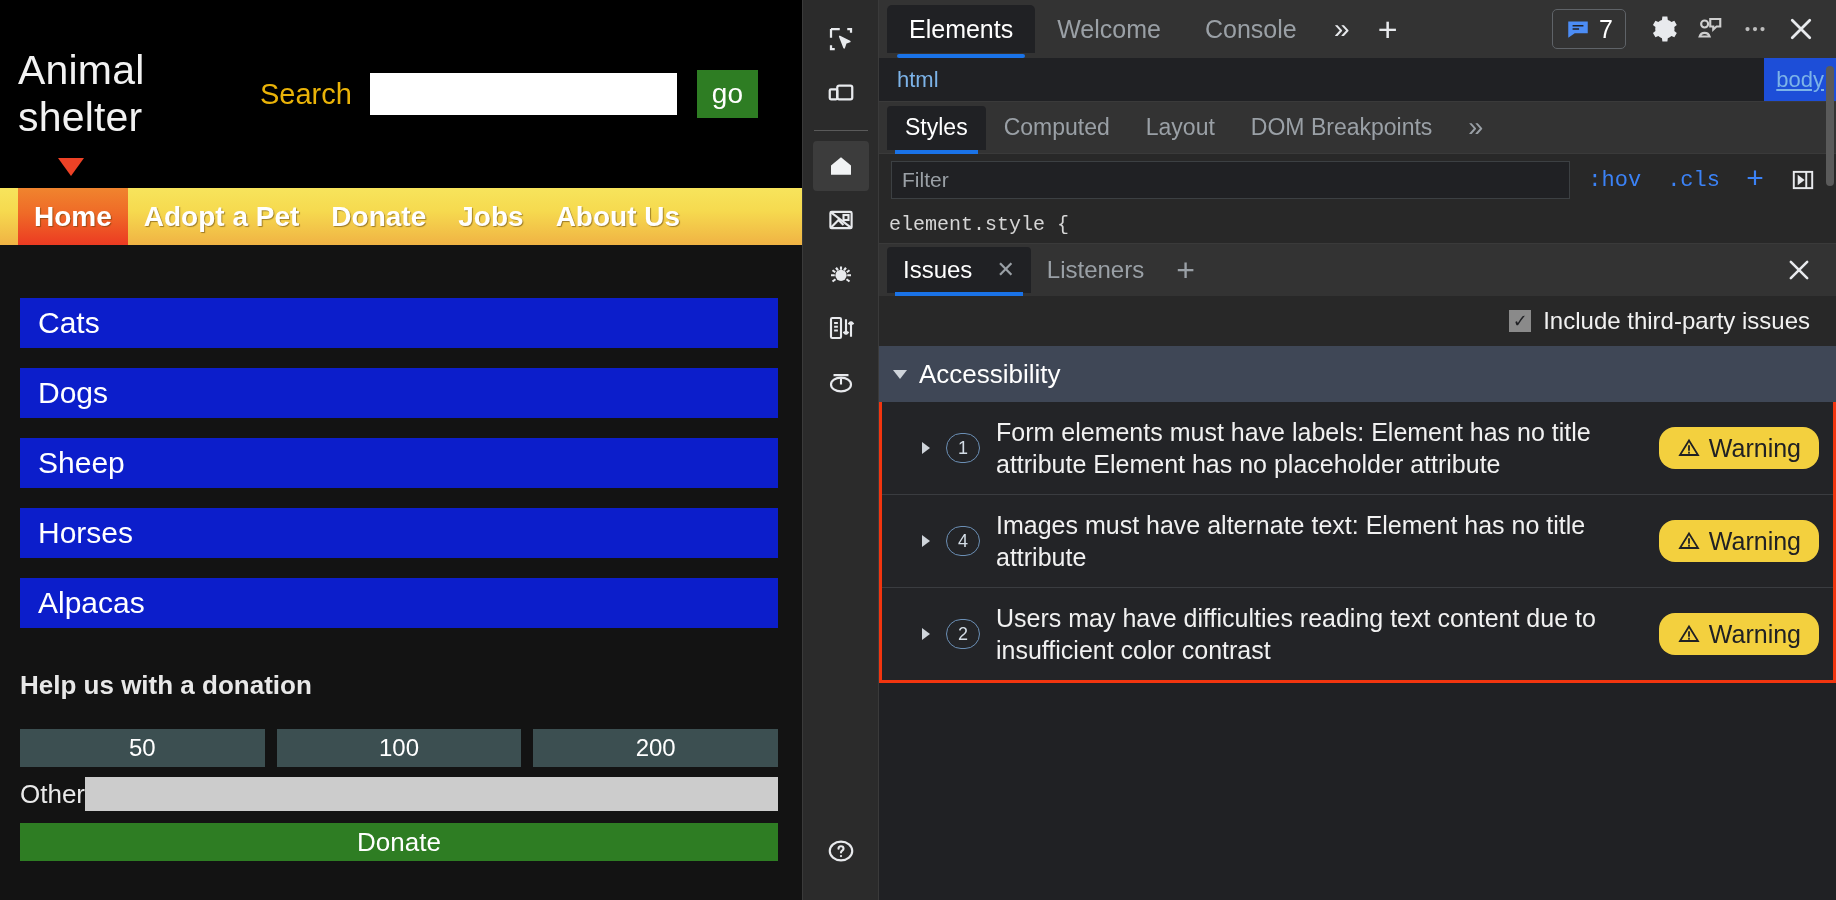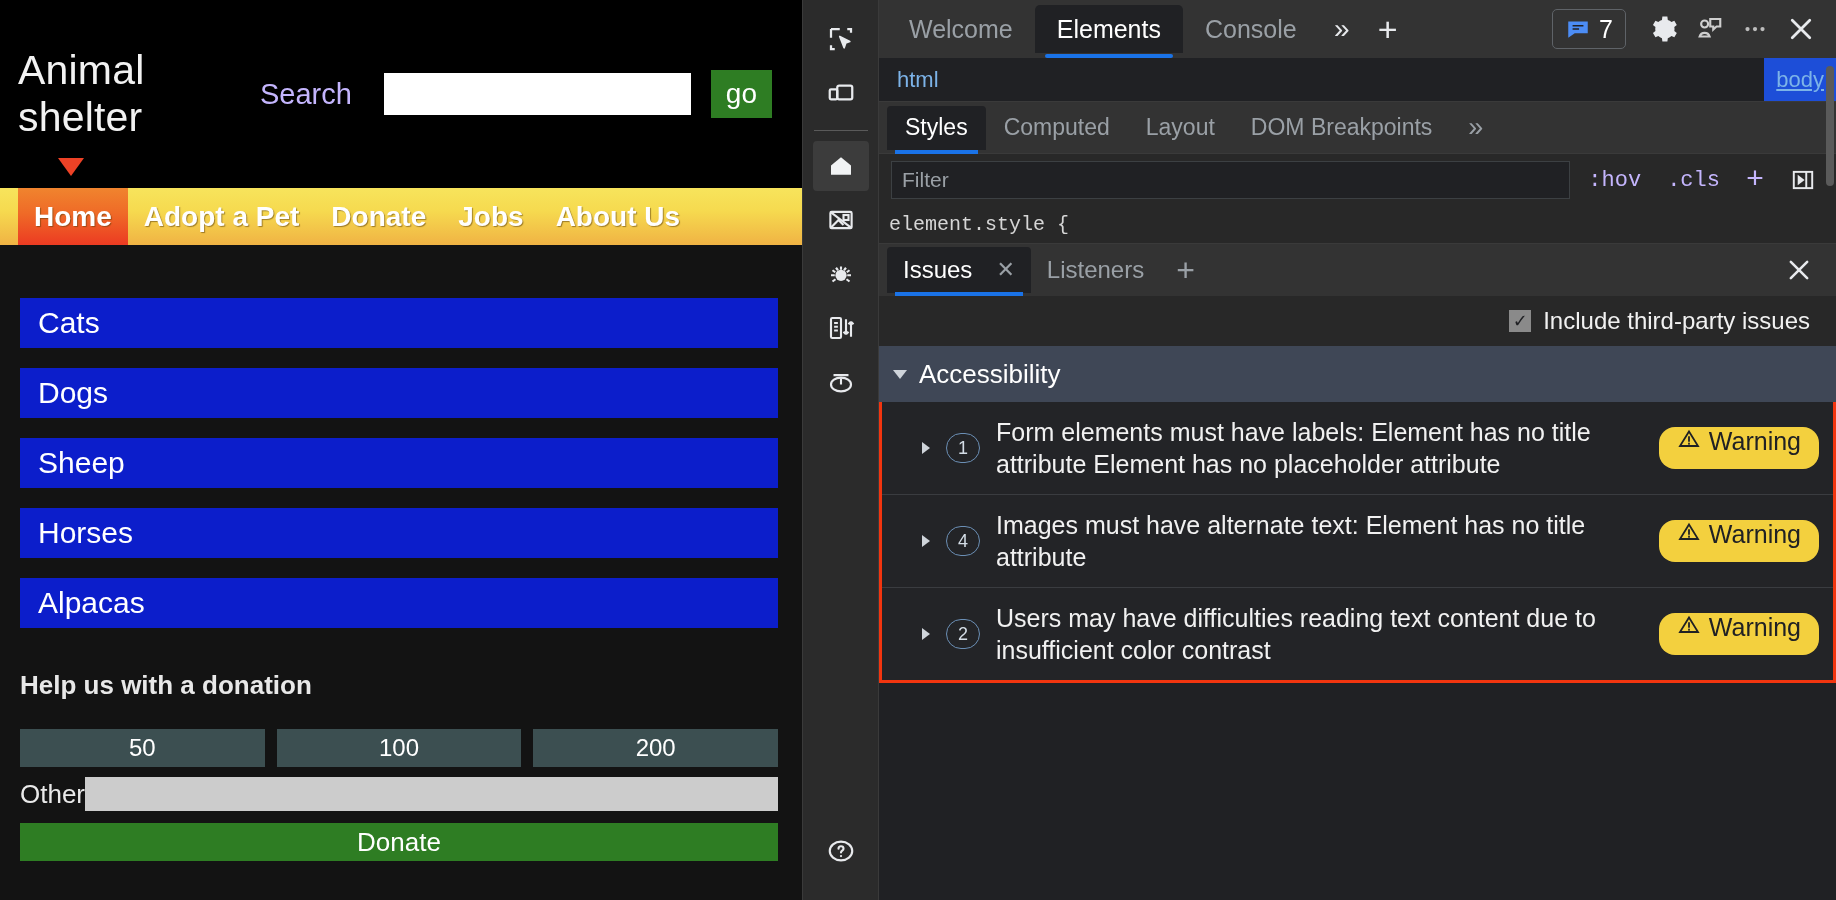--- a/index.html
+++ b/index.html
@@ -29,21 +29,21 @@
   }
   .brand {
     color: #f2f2f2;
     font-size: 41px;
     line-height: 47px;
     font-weight: 400;
     width: 170px;
     letter-spacing: .2px;
   }
   .search-wrap { display: flex; align-items: center; margin-left: 72px; }
-  .search-label { color: #c4b5fd; font-size: 29px; margin-right: 32px; }
+  .search-label { color: #eab308; font-size: 29px; margin-right: 18px; }
   .search-input {
     width: 307px; height: 42px;
     background: #ffffff;
     border: none; outline: none;
     font-size: 18px;
     padding: 0 8px;
     font-family: "Liberation Sans", sans-serif;
   }
   .go-btn {
     margin-left: 20px;
@@ -256,21 +256,21 @@
     flex: 1; height: 38px;
     background: #202124;
     border: 1px solid #3c4043;
     color: #c9c9c9;
     outline: none;
     font-size: 21px; padding: 0 10px;
     font-family: "Liberation Sans", sans-serif;
   }
   .filter-input::placeholder { color: #9aa0a6; }
   .tiny-btn {
-    color: #c4b5fd; font-size: 22px;
+    color: #3b82f6; font-size: 22px;
     font-family: "Liberation Mono", monospace;
     padding: 0 8px; cursor: pointer;
   }
   .elem-style {
     height: 38px;
     background: #282828;
     color: #d6d6d6;
     font-family: "Liberation Mono", monospace;
     font-size: 20px;
     display: flex; align-items: center;
@@ -352,21 +352,21 @@
     color: #f1f1f1;
     font-size: 25px;
     line-height: 32px;
     padding-right: 20px;
   }
   .warn-pill {
     background: #f3d03e;
     color: #202124;
     border-radius: 16px;
     height: 42px;
-    display: flex; align-items: flex-start; gap: 8px;
+    display: flex; align-items: center; gap: 8px;
     padding: 0 18px;
     font-size: 25px;
     flex: 0 0 auto;
   }
   .scroll-track {
     position: absolute; right: 0; top: 58px; width: 12px; bottom: 0;
     background: transparent;
   }
   .scroll-thumb {
     position: absolute; right: 2px; top: 8px; width: 8px; height: 120px;
@@ -476,22 +476,22 @@
           <ellipse cx="12" cy="12" rx="9" ry="7.5"></ellipse>
           <path d="M10 10.2c0-1.2 1-2 2-2s2 .8 2 1.9c0 1.6-2 1.6-2 3.1" stroke-linecap="round"></path>
           <circle cx="12" cy="16" r=".9" fill="#e8eaed" stroke="none"></circle>
         </svg>
       </div>
     </div>
 
     <div class="dt-main">
 
       <div class="dt-tabbar">
+        <div class="dt-tab active">Elements</div>
         <div class="dt-tab">Welcome</div>
-        <div class="dt-tab active">Elements</div>
         <div class="dt-tab">Console</div>
         <div class="dt-iconbtn" style="font-size:28px;">»</div>
         <div class="dt-iconbtn" style="font-size:34px;">+</div>
         <div class="tab-spacer"></div>
         <div class="issues-pill">
           <span>
             <svg width="26" height="26" viewBox="0 0 24 24">
               <path d="M3 5h18v11H9l-6 4z" fill="#4c8df6"></path>
               <path d="M7 9h10M7 12h6" stroke="#202124" stroke-width="1.6"></path>
             </svg>

